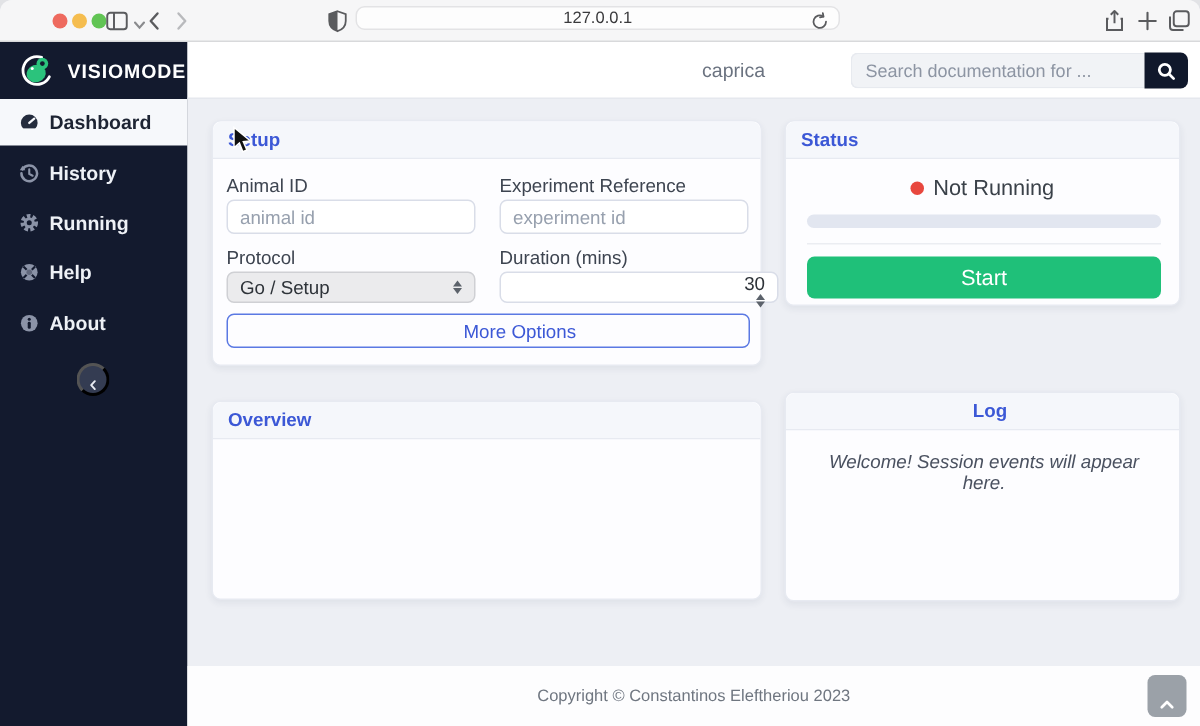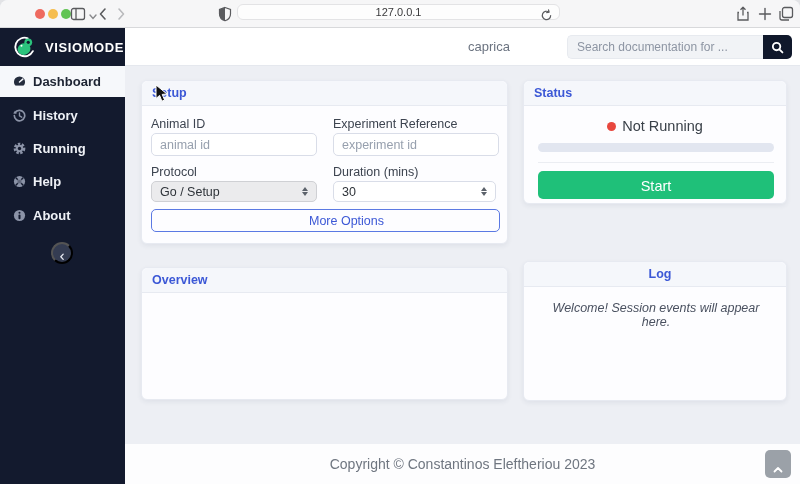--- a/index.html
+++ b/index.html
@@ -44,37 +44,37 @@
   .card-h{height:25px;background:#f5f7fb;border-bottom:1px solid #e7eaf1;border-radius:6px 6px 0 0;line-height:25px;padding-left:10px;font-size:12.5px;font-weight:bold;color:#3c58d6;}
   #card-setup{left:16px;top:14px;width:367px;height:164px;}
   #card-status{left:398px;top:14px;width:264px;height:124px;}
   #card-overview{left:16px;top:201px;width:367px;height:133px;}
   #card-log{left:398px;top:195px;width:264px;height:140px;text-align:center;}
 
   .f-label{position:absolute;font-size:12.5px;color:#3d4450;}
   .tinput{position:absolute;height:23px;width:166px;border:1px solid #d9dde8;border-radius:5px;padding:0 8px;font-size:12.5px;color:#3a4149;background:#fff;outline:none;}
   .tinput::placeholder{color:#97a0ae;}
   .macselect{position:absolute;left:9px;top:100px;width:166px;height:21px;background:#ebebed;border:1px solid #cfd0d4;border-radius:5px;display:flex;align-items:center;padding:0 8px;font-size:12.5px;color:#2e3339;cursor:pointer;}
-  .numfield{position:absolute;left:191px;top:100px;width:163px;height:21px;background:#fff;border:1px solid #d9dde8;border-radius:5px;display:flex;align-items:center;padding:0 8px;font-size:12.5px;color:#2e3339;}
+  .numfield{position:absolute;left:191px;top:100px;width:186px;height:21px;background:#fff;border:1px solid #d9dde8;border-radius:5px;display:flex;align-items:flex-end;padding:0 8px;font-size:12.5px;color:#2e3339;flex-direction:column;}
   .stepper{margin-left:auto;display:flex;flex-direction:column;align-items:center;gap:1px;}
   .stepper i{width:0;height:0;border-left:3.5px solid transparent;border-right:3.5px solid transparent;display:block;}
   .stepper .up{border-bottom:4px solid #5c626b;}
   .stepper .dn{border-top:4px solid #5c626b;}
   .btn-outline{position:absolute;left:9px;top:128px;width:349px;height:23px;background:#fdfdff;border:1px solid #5b79e3;border-radius:5px;color:#3c58d6;font-size:12.5px;text-align:center;line-height:21px;cursor:pointer;padding-left:48px;}
 
   .state-row{position:absolute;left:0;top:37px;width:100%;text-align:center;font-size:14.5px;color:#3a4149;}
   .dot-red{display:inline-block;width:9px;height:9px;border-radius:50%;background:#e8473e;margin-right:6px;}
   .progress{position:absolute;left:14px;top:62px;width:236px;height:9px;background:#e2e6f0;border-radius:5px;}
   .status-hr{position:absolute;left:14px;top:81px;width:236px;height:1px;background:#ebedf2;}
   .btn-start{position:absolute;left:14px;top:90px;width:236px;height:28px;background:#1fc079;border:none;border-radius:5px;color:#fff;font-size:14.5px;text-align:center;line-height:28px;cursor:pointer;}
 
   .log-msg{position:absolute;left:13px;top:39px;width:238px;font-size:12.5px;font-style:italic;color:#4a5160;}
 
   #footer{position:absolute;left:0;top:378px;width:675px;height:40px;background:#fdfdfe;}
-  #copyright{width:100%;text-align:center;line-height:40px;font-size:14px;color:#6f7680;}
+  #copyright{width:100%;text-align:center;line-height:40px;font-size:11px;color:#6f7680;}
   .scrolltop{position:absolute;right:9px;top:384px;width:26px;height:28px;background:#9ba1a8;border:none;border-radius:5px;display:flex;align-items:center;justify-content:center;cursor:pointer;}
 
   #cursor{position:absolute;left:155px;top:84px;width:13px;height:19px;pointer-events:none;z-index:50;}
 </style>
 </head>
 <body>
 
 <div id="window">
 
   <div id="chrome">

